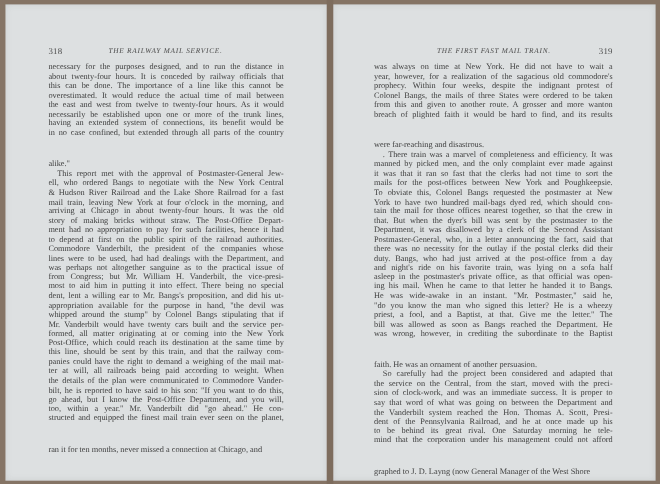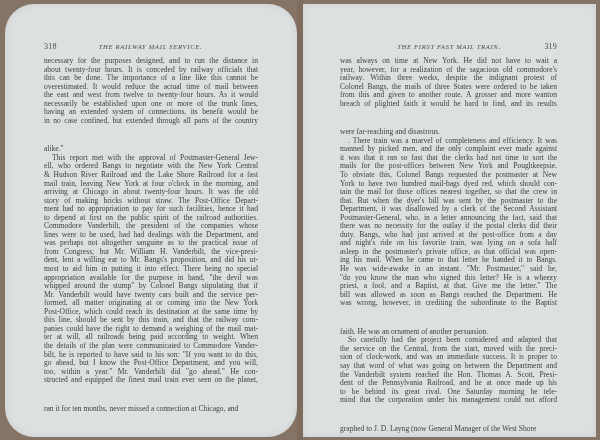--- a/index.html
+++ b/index.html
@@ -1,18 +1,18 @@
 <!DOCTYPE html>
 <html><head>
 <meta charset="utf-8">
 <style>
   html,body{margin:0;padding:0;}
   body{width:600px;height:440px;background:#857465;position:relative;overflow:hidden;font-family:"Liberation Serif","DejaVu Serif",serif;}
   .page{position:absolute;top:4px;height:433px;background:#dde0e1;box-shadow:inset 0 0 6px rgba(120,120,120,0.18);}
-  .page.left{left:5px;width:292px;border-radius:29px;}
+  .page.left{left:5px;width:292px;}
   .page.right{left:303px;width:293px;}
   .gutter{position:absolute;left:297px;top:0;width:6px;height:440px;background:#7d6c5d;}
   .header{position:absolute;top:38px;height:10px;font-size:7.4px;color:#4a4a4a;}
   .left .header{left:39px;width:213px;}
   .right .header{left:38px;width:216px;}
   .pnum{position:absolute;top:0;font-size:8px;letter-spacing:0.2px;}
   .left .pnum{left:0;}
   .right .pnum{right:0;margin-left:38px;}
   .running{position:absolute;left:0;right:0;text-align:center;font-style:italic;letter-spacing:0.7px;text-transform:uppercase;font-size:6.6px;top:1px;}
   .body{position:absolute;top:53px;font-size:7.55px;line-height:8.55px;color:#3e3e3e;}
@@ -47,22 +47,22 @@
       <span class="line">&amp; Hudson River Railroad and the Lake Shore Railroad for a fast</span>
       <span class="line">mail train, leaving New York at four o'clock in the morning, and</span>
       <span class="line">arriving at Chicago in about twenty-four hours. It was the old</span>
       <span class="line">story of making bricks without straw. The Post-Office Depart-</span>
       <span class="line">ment had no appropriation to pay for such facilities, hence it had</span>
       <span class="line">to depend at first on the public spirit of the railroad authorities.</span>
       <span class="line">Commodore Vanderbilt, the president of the companies whose</span>
       <span class="line">lines were to be used, had had dealings with the Department, and</span>
       <span class="line">was perhaps not altogether sanguine as to the practical issue of</span>
       <span class="line">from Congress; but Mr. William H. Vanderbilt, the vice-presi-</span>
+      <span class="line">most to aid him in putting it into effect. There being no special</span>
       <span class="line">dent, lent a willing ear to Mr. Bangs's proposition, and did his ut-</span>
-      <span class="line">most to aid him in putting it into effect. There being no special</span>
       <span class="line">appropriation available for the purpose in hand, "the devil was</span>
       <span class="line">whipped around the stump" by Colonel Bangs stipulating that if</span>
       <span class="line">Mr. Vanderbilt would have twenty cars built and the service per-</span>
       <span class="line">formed, all matter originating at or coming into the New York</span>
       <span class="line">Post-Office, which could reach its destination at the same time by</span>
       <span class="line">this line, should be sent by this train, and that the railway com-</span>
       <span class="line">panies could have the right to demand a weighing of the mail mat-</span>
       <span class="line">ter at will, all railroads being paid according to weight. When</span>
       <span class="line">the details of the plan were communicated to Commodore Vander-</span>
       <span class="line">bilt, he is reported to have said to his son: "If you want to do this,</span>
@@ -74,21 +74,21 @@
 </div>
 
 <div class="page right">
   <div class="header">
     <span class="running">THE FIRST FAST MAIL TRAIN.</span>
     <span class="pnum">319</span>
   </div>
   <div class="body" id="right-body">
       <span class="line">was always on time at New York. He did not have to wait a</span>
       <span class="line">year, however, for a realization of the sagacious old commodore's</span>
-      <span class="line">railway. Within three weeks, despite the indignant protest of</span>
+      <span class="line">prophecy. Within four weeks, despite the indignant protest of</span>
       <span class="line">Colonel Bangs, the mails of three States were ordered to be taken</span>
       <span class="line">from this and given to another route. A grosser and more wanton</span>
       <span class="line">breach of plighted faith it would be hard to find, and its results</span>
       <span class="line last">were far-reaching and disastrous.</span>
       <span class="line indent">. There train was a marvel of completeness and efficiency. It was</span>
       <span class="line">manned by picked men, and the only complaint ever made against</span>
       <span class="line">it was that it ran so fast that the clerks had not time to sort the</span>
       <span class="line">mails for the post-offices between New York and Poughkeepsie.</span>
       <span class="line">To obviate this, Colonel Bangs requested the postmaster at New</span>
       <span class="line">York to have two hundred mail-bags dyed red, which should con-</span>

